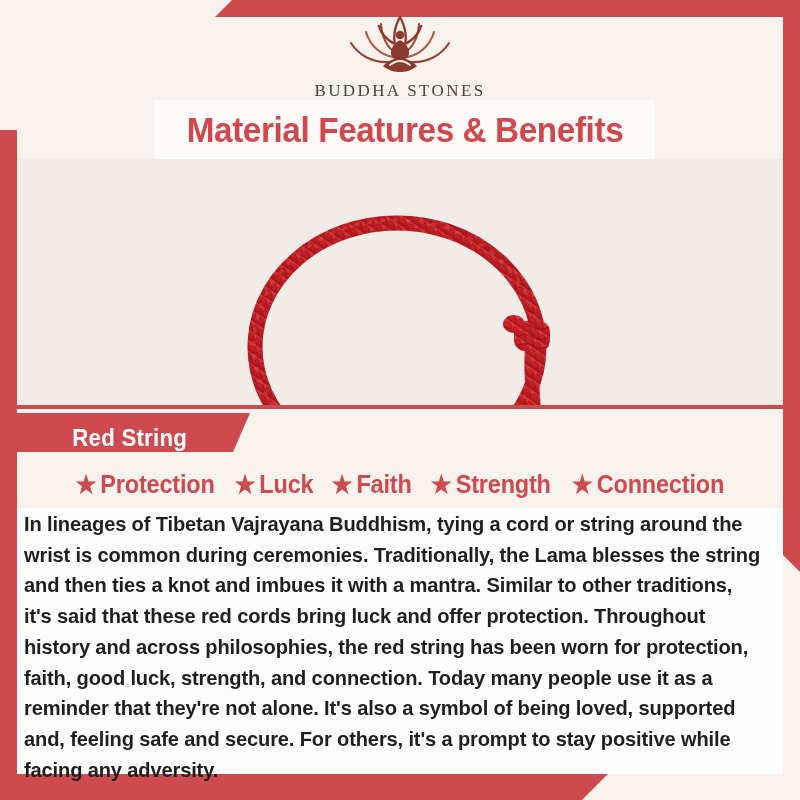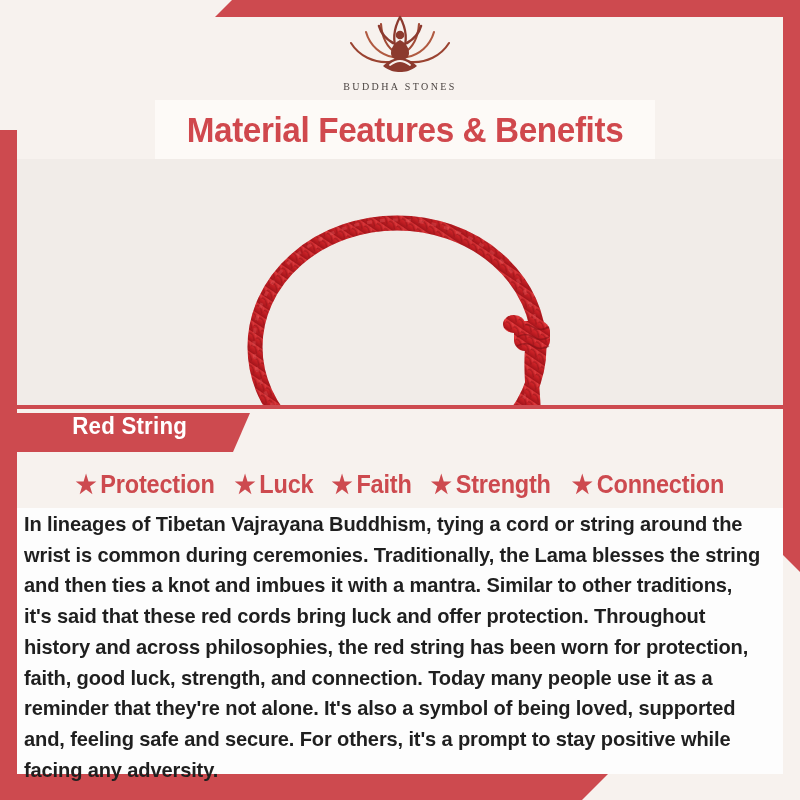--- a/index.html
+++ b/index.html
@@ -36,21 +36,21 @@
     position:absolute;top:0;left:0;width:800px;height:104px;
   }
   .logo-wrap{
     position:absolute;left:0;right:0;top:8px;
     display:flex;flex-direction:column;align-items:center;
   }
   .logo-mark{width:134px;height:72px;display:block;}
   .logo-word{
     margin-top:1px;
     font-family:"Liberation Serif", serif;
-    font-size:10px;letter-spacing:2.4px;
+    font-size:17px;letter-spacing:2.4px;
     color:#4a4340;font-weight:400;
     text-align:center;
   }
 
   
   .title-panel{
     position:absolute;left:155px;top:100px;width:500px;height:59px;
     background:#fdfaf7;
   }
   .title-text{
@@ -71,21 +71,21 @@
   .product-area .rule{
     position:absolute;left:0;bottom:0;width:100%;height:4px;background:#cd4a4f;
   }
   .cord-svg{position:absolute;left:0;top:-62px;width:766px;height:380px;}
 
   
   .ribbon{
     position:absolute;left:17px;top:413px;width:233px;height:39px;
     background:#cd4a4f;
     clip-path:polygon(0 0, 100% 0, calc(100% - 17px) 100%, 0 100%);
-    display:flex;align-items:flex-start;
+    display:flex;align-items:flex-end;
   }
   .ribbon-label{
     color:#ffffff;font-weight:bold;font-size:23px;
     padding-left:57px;letter-spacing:0.2px;white-space:nowrap;
     font-family:"Liberation Sans Narrow","Liberation Sans",sans-serif;
     transform:scaleX(0.97);transform-origin:left center;
   }
 
   
   .features{

